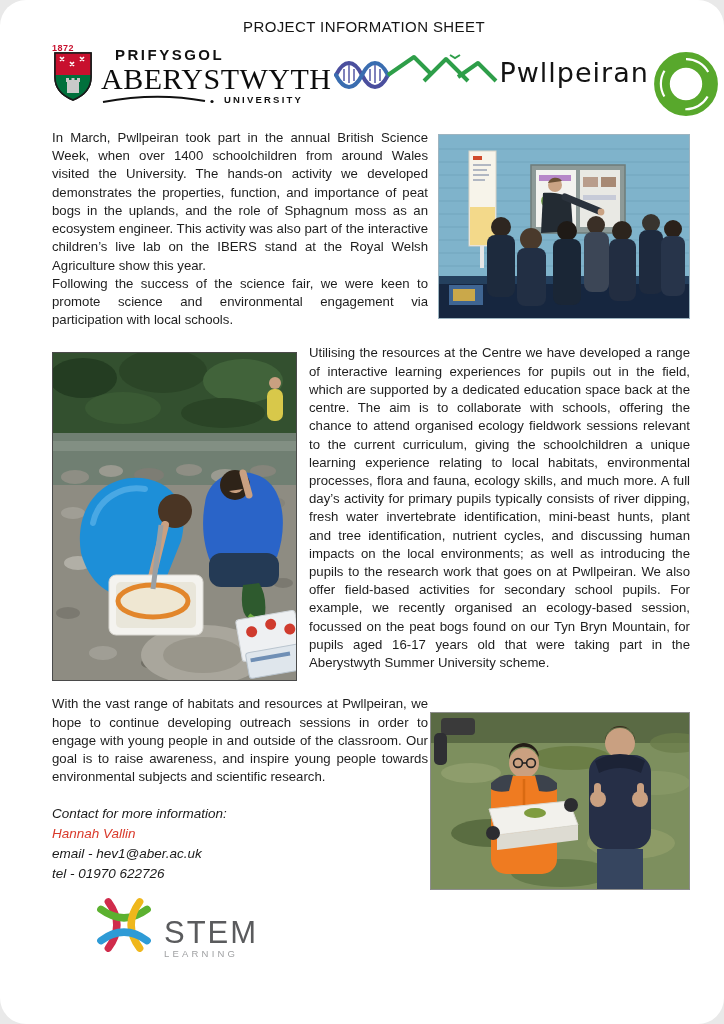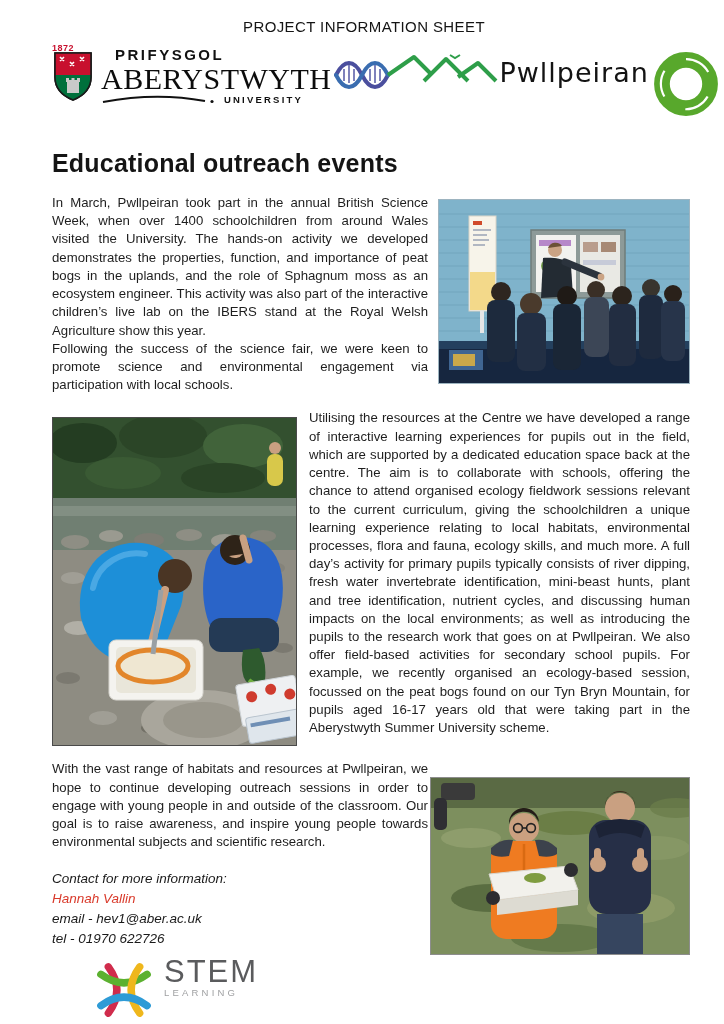--- a/index.html
+++ b/index.html
@@ -1,19 +1,19 @@
 <!DOCTYPE html>
 <html><head>
 <meta charset="utf-8">
 <style>
   html,body{margin:0;padding:0;background:#e9e9e9;}
   .page{
     width:724px;height:1024px;margin:0 auto;background:#ffffff;
     box-sizing:border-box;padding:16px 34px 0 52px;position:relative;
-    font-family:"Liberation Sans",sans-serif;color:#1c1c1c;overflow:hidden;
+    font-family:"Liberation Sans",sans-serif;color:#1c1c1c;overflow:hidden;border-radius:26px;
   }
   .doc-header{
     text-align:center;font-size:15px;color:#141414;letter-spacing:.4px;
     margin:2px 0 12px -14px;
   }
   
   .logo-row{display:flex;align-items:flex-start;justify-content:space-between;height:82px;}
   .aber-logo{display:flex;align-items:center;position:relative;}
   .aber-year{position:absolute;top:-4px;left:0;font-size:9px;font-weight:bold;color:#c8102e;letter-spacing:.5px;}
   .aber-text{margin-left:7px;line-height:1;}
@@ -42,21 +42,21 @@
   .mt12{margin-top:13px;}
   .rowB{margin-top:15px;}
   .rowB .colB{margin-left:12px;width:388px;}
   .rowB .photo-wrap{margin-top:8px;}
   .rowC{margin-top:14px;justify-content:space-between;}
   .rowC .photo-wrap{margin-top:17px;}
   
   .contact-row{display:flex;margin-top:17px;align-items:flex-start;flex-direction:column;}
   .contact{font-style:italic;font-size:13.5px;line-height:1.5;color:#1a1a1a;}
   .contact .name{color:#d93a2b;}
-  .stem{display:flex;align-items:flex-start;margin-left:38px;margin-top:6px;}
+  .stem{display:flex;align-items:flex-end;margin-left:38px;margin-top:6px;}
   .stem-text{margin-left:6px;line-height:1;}
   .stem-word{font-size:31px;color:#5a5b5d;letter-spacing:2px;font-weight:500;}
   .stem-sub{font-size:9.5px;color:#a0a1a3;letter-spacing:3.2px;margin-top:1px;}
 </style>
 </head>
 <body>
 
 <div class="page">
 
   <div class="doc-header">PROJECT INFORMATION SHEET</div>
@@ -112,21 +112,20 @@
       <div class="fc-text">
         <div class="fc-b">FARMING</div>
         <div class="fc-l">connect</div>
         <div class="fc-gap"></div>
         <div class="fc-l">cyswllt</div>
         <div class="fc-b">FFERMIO</div>
       </div>
     </div>
   </div>
 
-  <div class="title">Educational outreach events</div>
 
   <div class="row rowA">
     <div class="colA">
       <p class="body">In March, Pwllpeiran took part in the annual British Science Week, when over 1400 schoolchildren from around Wales visited the University.  The hands-on activity we developed demonstrates the properties, function, and importance of peat bogs in the uplands, and the role of Sphagnum moss as an ecosystem engineer.  This activity was also part of the interactive children’s live lab on the IBERS stand at the Royal Welsh Agriculture show this year.</p>
       <p class="body mt12">Following the success of the science fair, we were keen to promote science and environmental engagement via participation with local schools.</p>
     </div>
     <div class="photo-wrap">
       <svg class="photo-frame photo1" width="250" height="183" viewBox="0 0 250 183">
         <rect width="250" height="183" fill="#7fb3cb"></rect>
         <g stroke="#6ea2ba" stroke-width="0.8">

